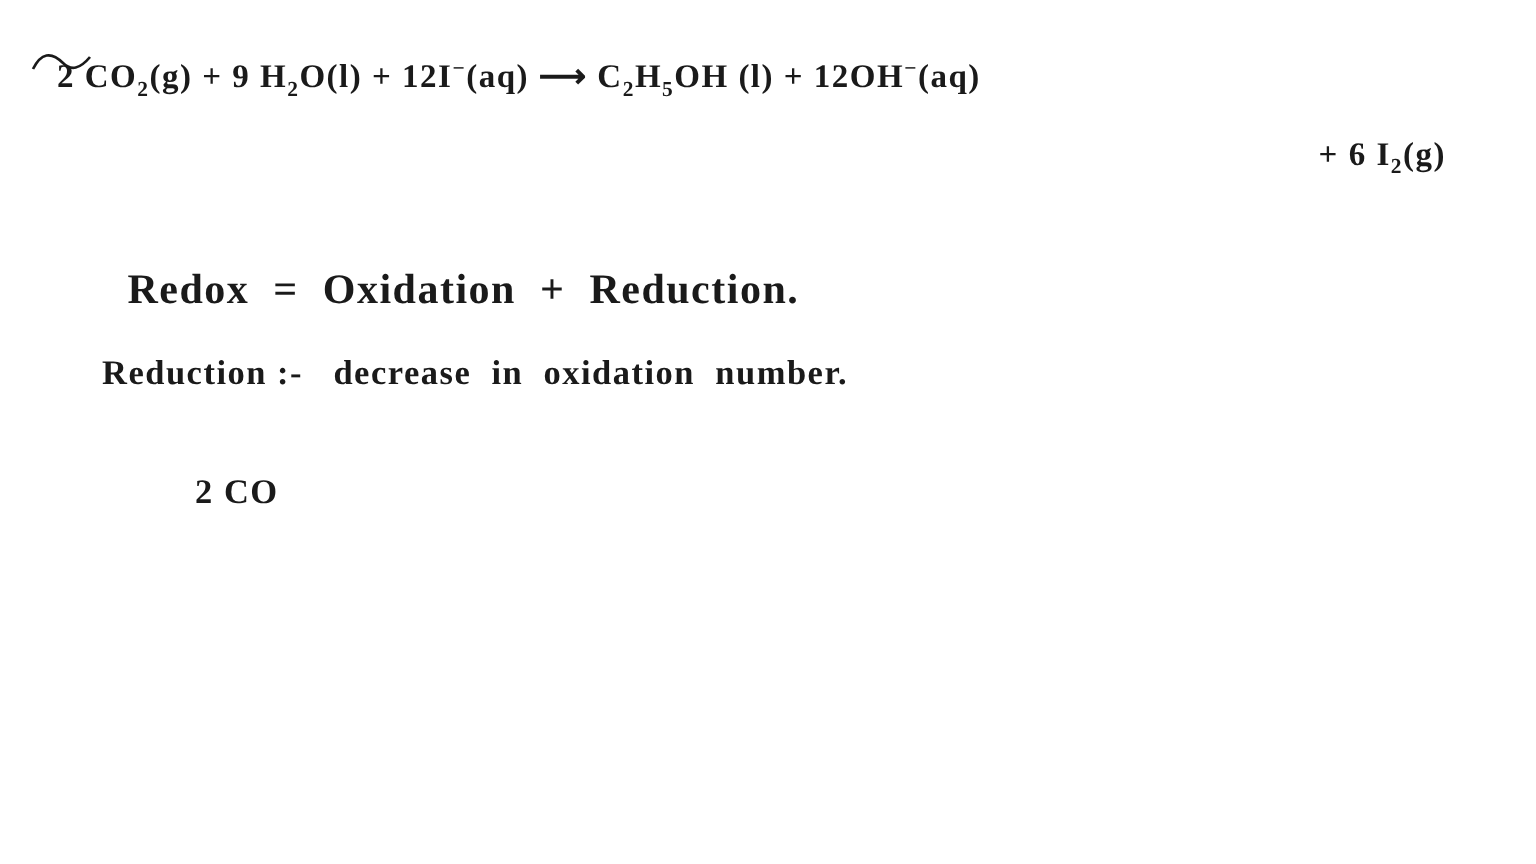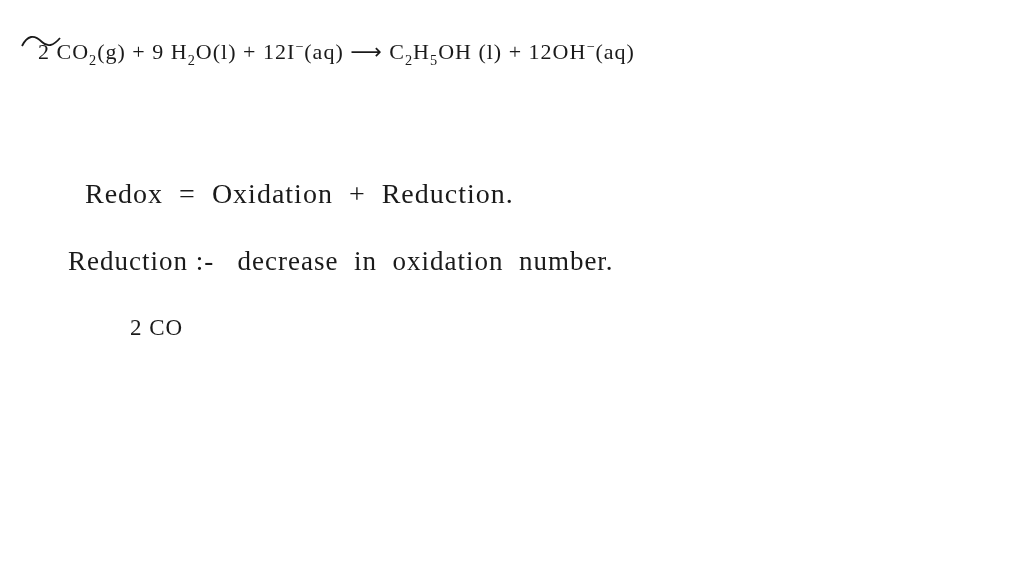--- a/index.html
+++ b/index.html
@@ -14,20 +14,21 @@
       background: #ffffff;
       overflow: hidden;
       font-family: 'Segoe UI', sans-serif;
     }
 
     .page {
       width: 1024px;
       height: 576px;
       position: relative;
       background: #fff;
+      font-weight: bold;
     }
 
     .handwritten {
       font-family: 'Segoe Script', 'Comic Sans MS', cursive;
       color: #1a1a1a;
       position: absolute;
     }
 
     
     .eq-line1 {
@@ -51,23 +52,23 @@
     .redox-line {
       top: 178px;
       left: 85px;
       font-size: 28px;
       white-space: nowrap;
       letter-spacing: 1px;
     }
 
     
     .reduction-line {
-      top: 246px;
+      top: 236px;
       left: 68px;
-      font-size: 27px;
+      font-size: 23px;
       white-space: nowrap;
       letter-spacing: 1px;
     }
 
     
     .co-line {
       top: 315px;
       left: 130px;
       font-size: 23px;
       white-space: nowrap;
@@ -88,20 +89,23 @@
 
 <div class="page">
 
   <div class="handwritten eq-line1">
     <svg style="position:absolute;top:-10px;left:-18px;width:48px;height:22px;overflow:visible;" viewBox="0 0 48 22">
       <path d="M2,18 Q10,2 22,14 Q30,22 40,10" stroke="#1a1a1a" stroke-width="1.8" fill="none"></path>
     </svg>
     2 CO<sub>2</sub>(g)  +  9 H<sub>2</sub>O(l)  +  12I<sup>−</sup>(aq)  ⟶  C<sub>2</sub>H<sub>5</sub>OH (l)  +  12OH<sup>−</sup>(aq)
   </div>
 
+  <div class="handwritten eq-line2">
+    + 6 I<sub>2</sub>(g)
+  </div>
 
   <div class="handwritten redox-line">
     Redox &nbsp;=&nbsp; Oxidation &nbsp;+&nbsp; Reduction.
   </div>
 
   <div class="handwritten reduction-line">
     Reduction :-&nbsp;&nbsp; decrease &nbsp;in&nbsp; oxidation &nbsp;number.
   </div>
 
   <div class="handwritten co-line">

